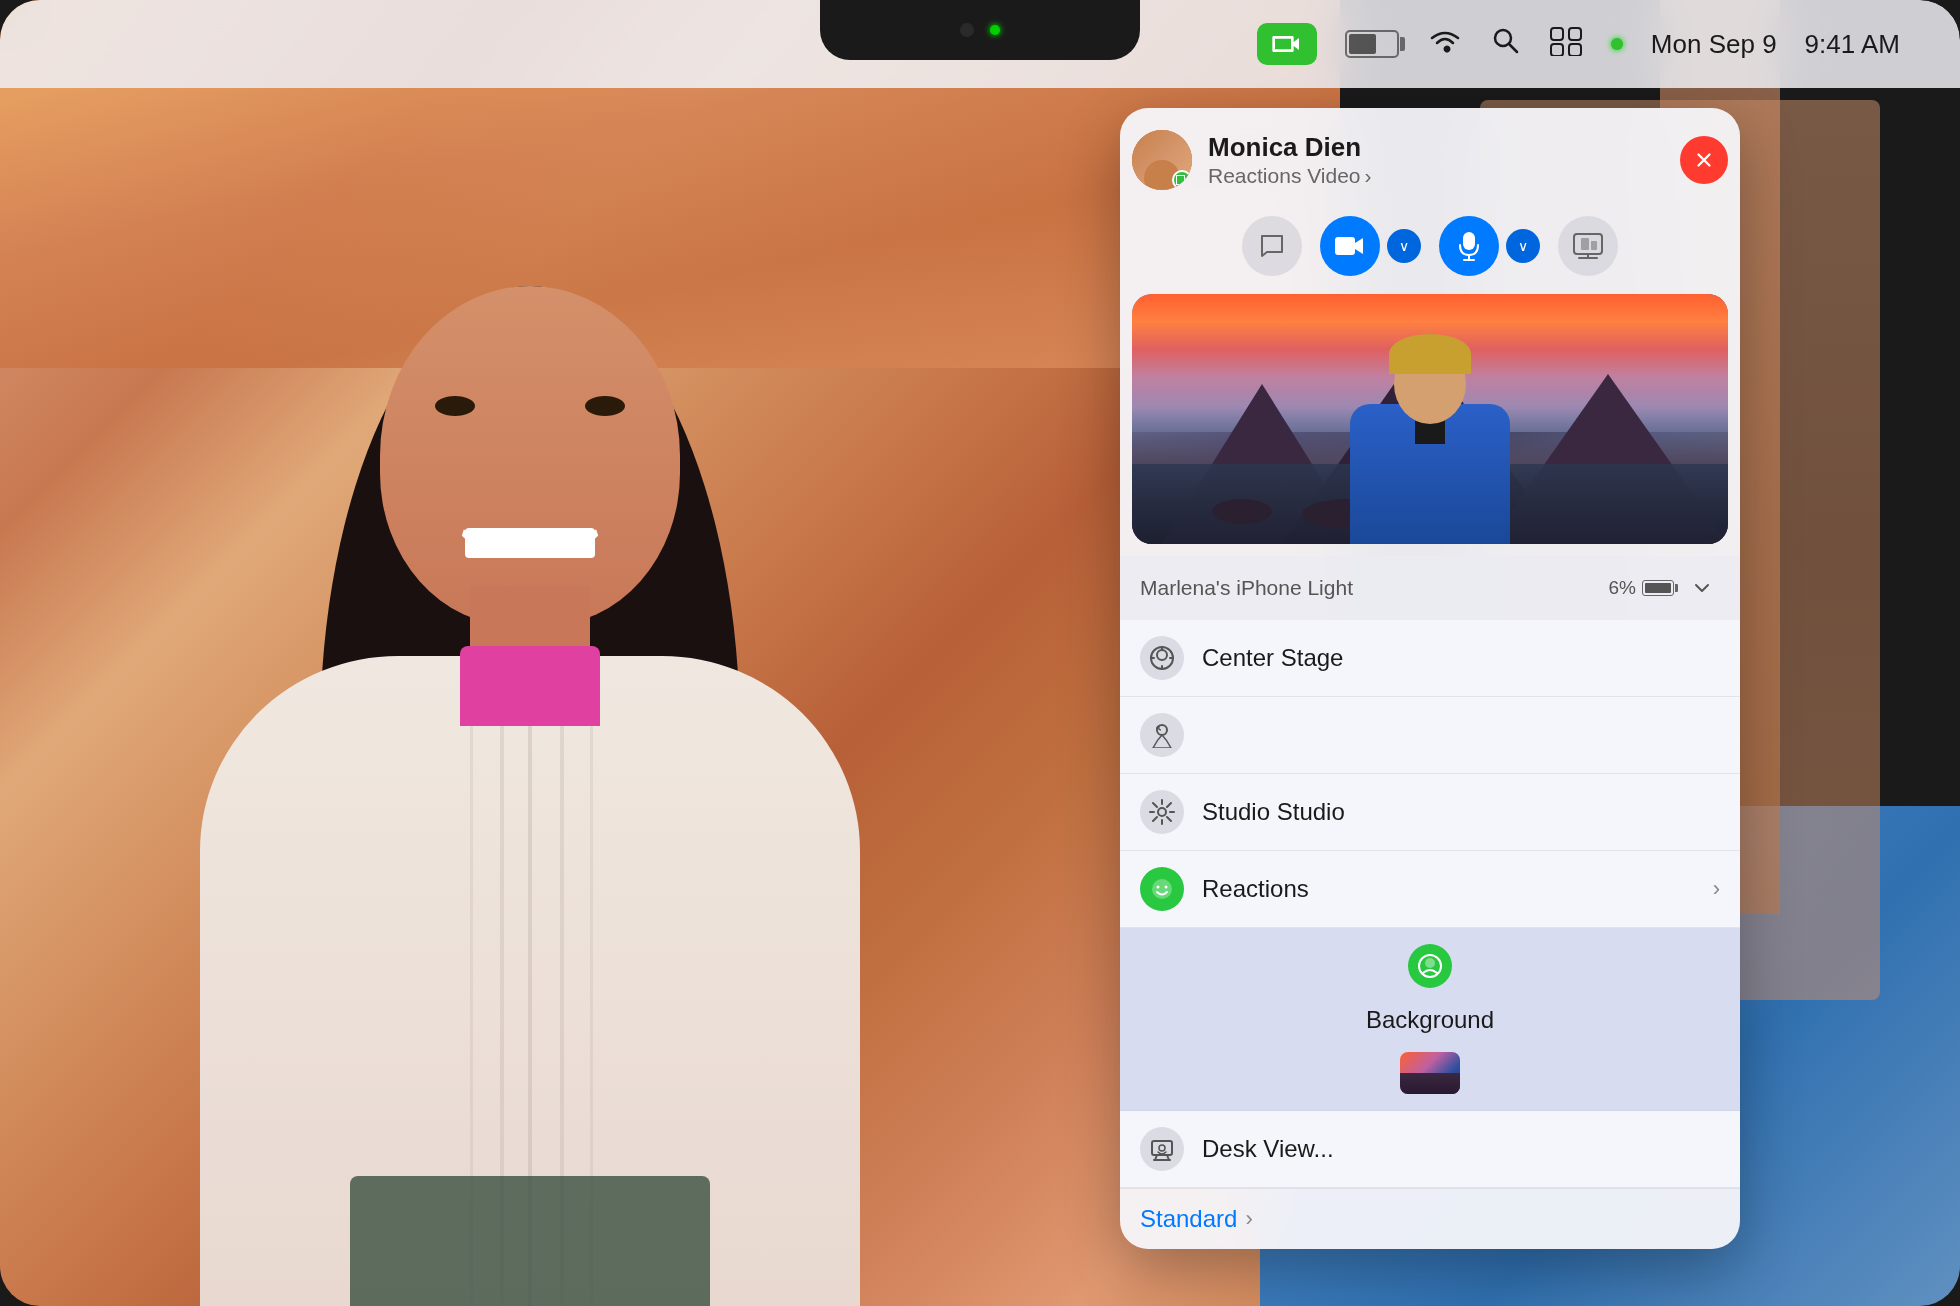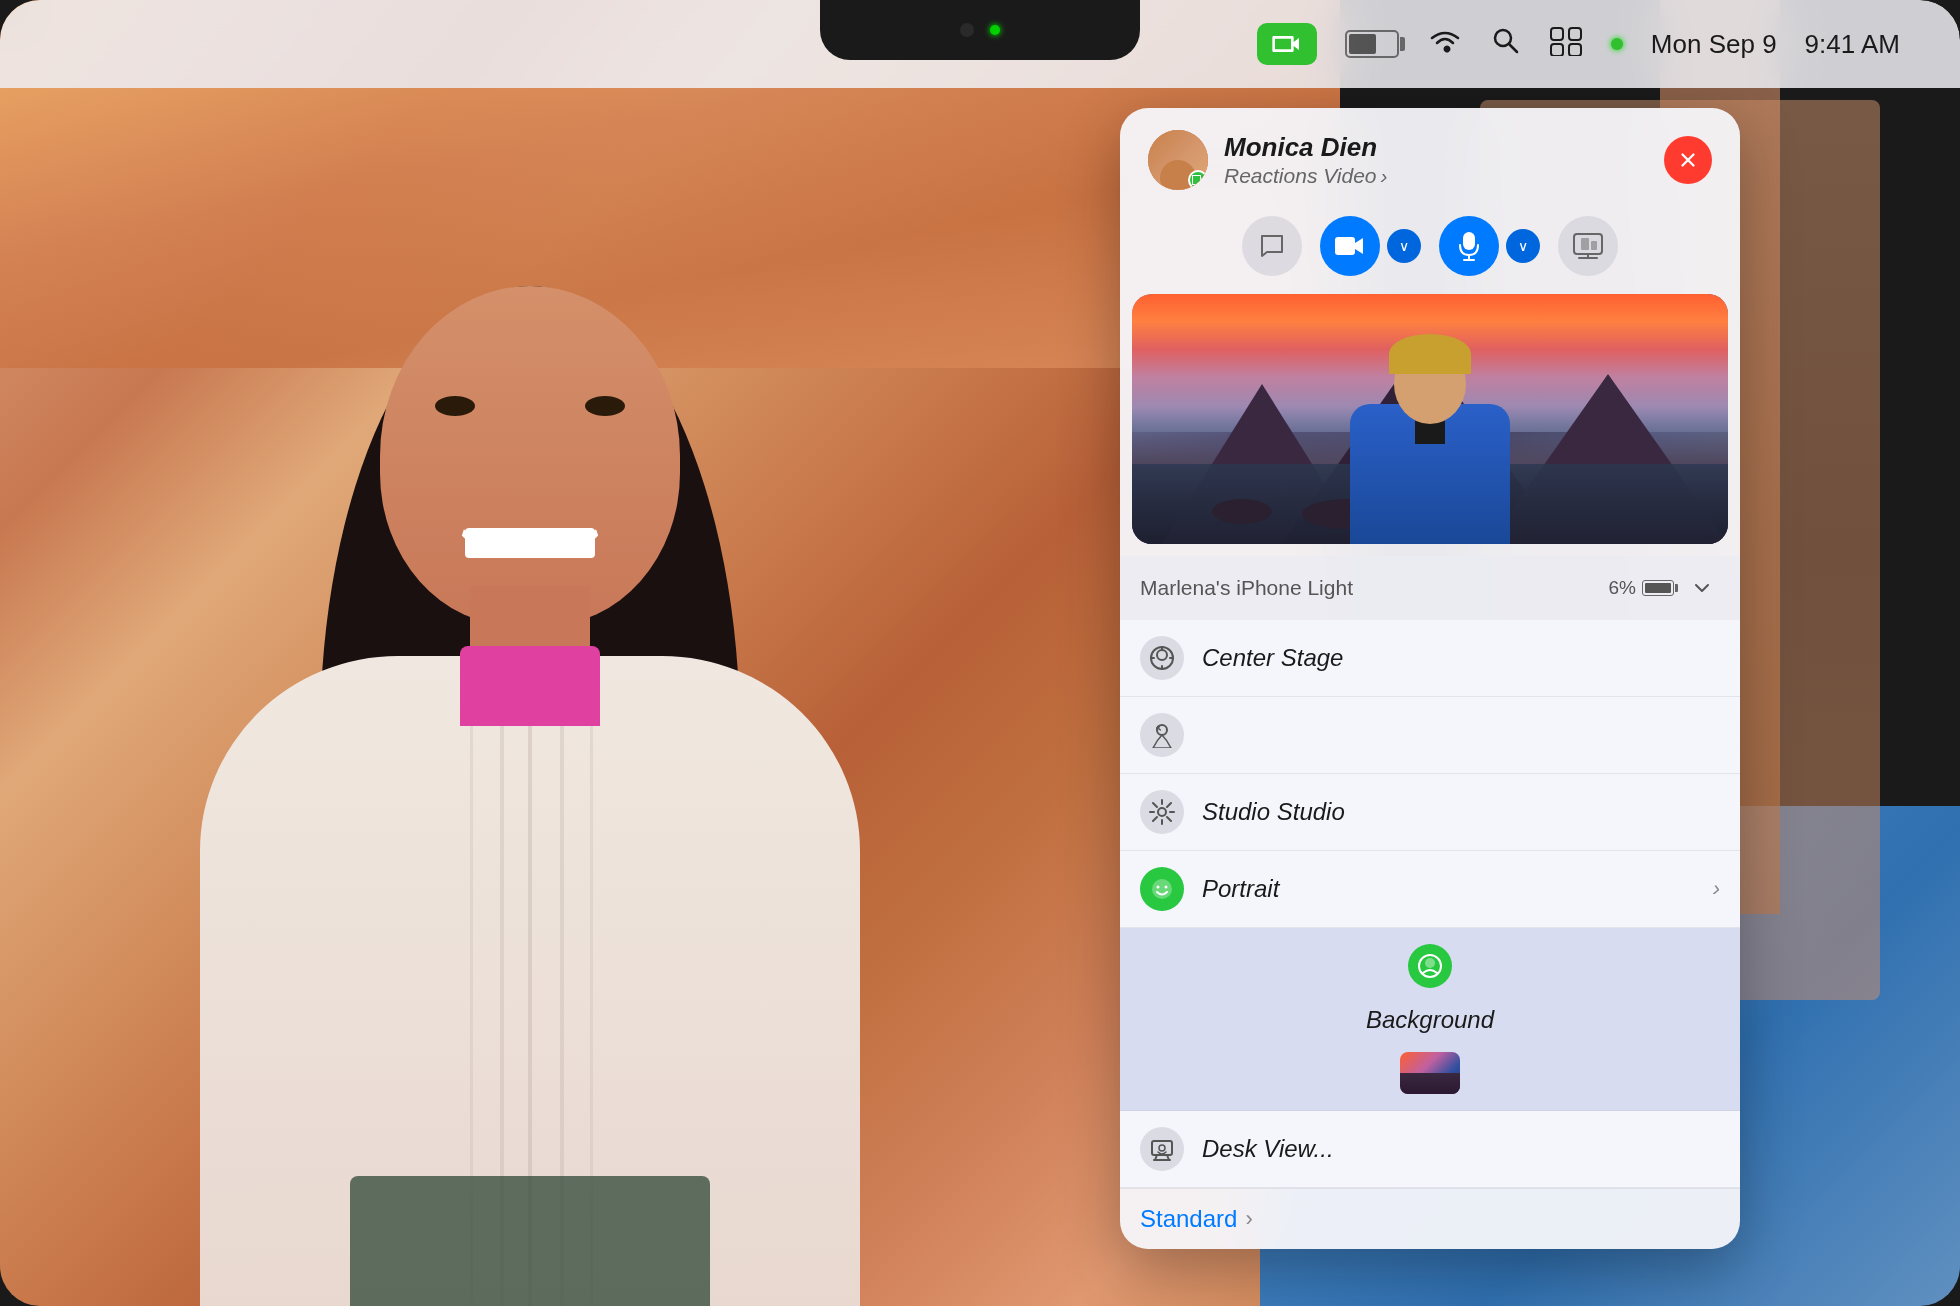--- a/index.html
+++ b/index.html
@@ -179,24 +179,23 @@
       border-radius: 28px;
       overflow: hidden;
       box-shadow: 0 20px 60px rgba(0,0,0,0.3);
       z-index: 50;
     }
 
     
     .panel-header {
       display: flex;
       align-items: center;
-      padding: 22px 28px 18px;
+      padding: 22px 12px 18px;
       gap: 16px;
       position: relative;
-      font-style: italic;
     }
 
     .caller-avatar {
       width: 60px;
       height: 60px;
       border-radius: 50%;
       background: linear-gradient(135deg, #d4956a, #c07040);
       overflow: hidden;
       flex-shrink: 0;
       position: relative;
@@ -354,21 +353,20 @@
       height: 36px;
       display: flex;
       align-items: center;
       justify-content: center;
       cursor: pointer;
     }
 
     
     .menu-items {
       background: rgba(245, 245, 252, 0.98);
-      font-style: italic;
     }
 
     .menu-item {
       display: flex;
       align-items: center;
       padding: 16px 20px;
       gap: 18px;
       cursor: pointer;
       border-bottom: 1px solid rgba(200, 200, 210, 0.4);
     }
@@ -753,21 +751,21 @@
 
       <div class="menu-item">
         <div class="menu-item-icon green">
           <svg width="26" height="26" viewBox="0 0 26 26" fill="none">
             <circle cx="13" cy="13" r="10" fill="rgba(255,255,255,0.3)"></circle>
             <circle cx="9" cy="11" r="1.5" fill="white"></circle>
             <circle cx="17" cy="11" r="1.5" fill="white"></circle>
             <path d="M8 16 Q13 21 18 16" stroke="white" stroke-width="2" fill="none" stroke-linecap="round"></path>
           </svg>
         </div>
-        <span class="menu-item-label">Portrait</span>
+        <span class="menu-item-label">Reactions</span>
         <span class="menu-item-chevron">›</span>
       </div>
 
       <div class="menu-item selected">
         <div class="menu-item-icon green">
           <svg width="26" height="26" viewBox="0 0 26 26" fill="none">
             <circle cx="13" cy="10" r="5" fill="rgba(255,255,255,0.4)"></circle>
             <circle cx="13" cy="13" r="11" stroke="white" stroke-width="2" fill="none"></circle>
             <path d="M6 20 Q13 14 20 20" stroke="white" stroke-width="2" fill="none" stroke-linecap="round"></path>
           </svg>

